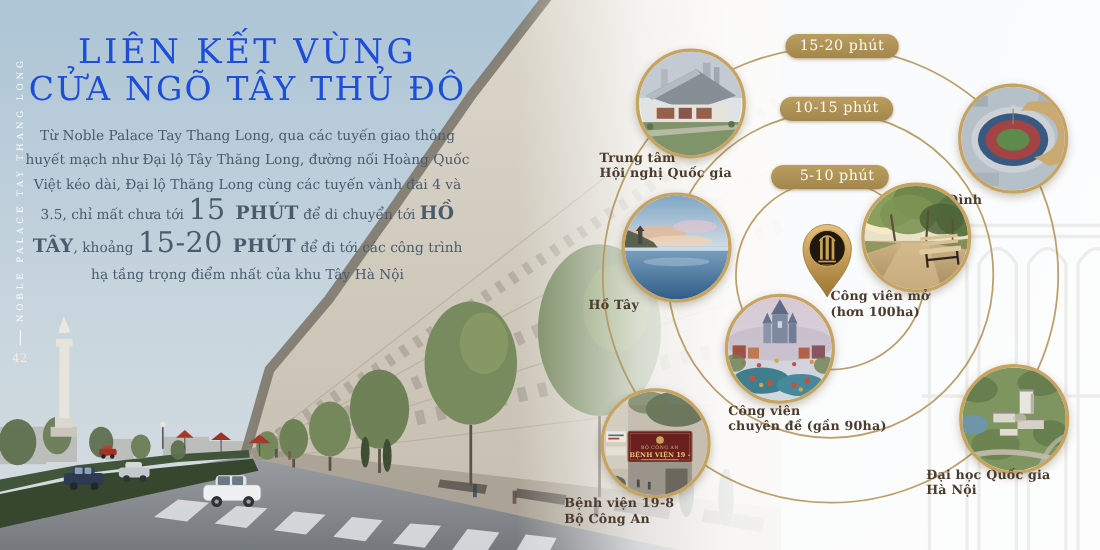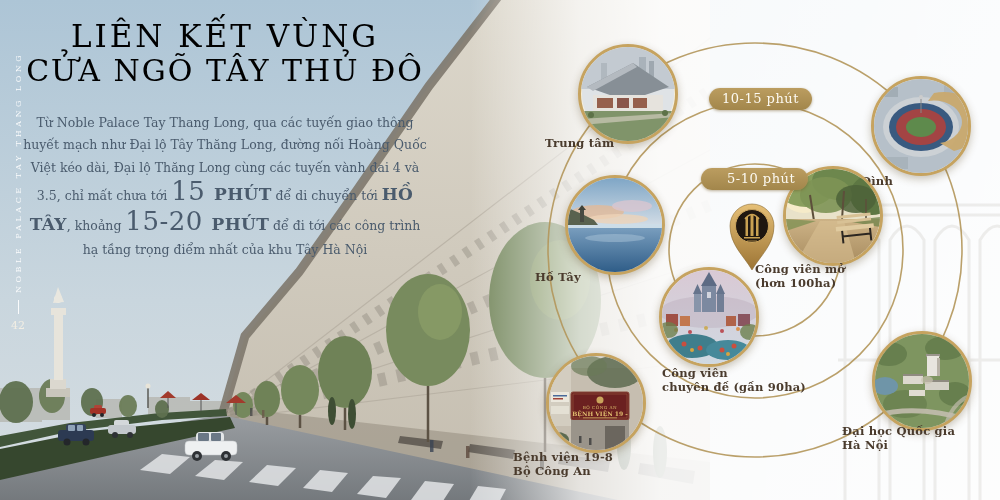--- a/index.html
+++ b/index.html
@@ -6,21 +6,21 @@
   .canvas{position:relative;width:1000px;height:500px;overflow:hidden;background:#fff;
           font-family:"DejaVu Serif",serif;}
 
   
   .side{position:absolute;left:8px;top:175px;width:20px;text-align:center;z-index:6;}
   .side-label{writing-mode:vertical-rl;transform:rotate(180deg);font-size:8px;letter-spacing:3.5px;
               color:rgba(255,255,255,.92);height:118px;margin:0 auto;white-space:nowrap;}
   .side-tick{width:1px;height:14px;background:rgba(255,255,255,.9);margin:7px auto 5px auto;}
   .side-page{font-size:11px;color:#f2eee4;}
 
-  .header{position:absolute;left:20px;top:20px;width:410px;text-align:center;z-index:6;color:#000000;}
+  .header{position:absolute;left:20px;top:31px;width:410px;text-align:center;z-index:6;color:#1d4ed8;}
   .t1{font-size:31px;letter-spacing:3px;line-height:1.05;}
   .t2{font-size:19px;letter-spacing:1.5px;line-height:1.25;margin-top:3px;}
   .t3{font-size:30px;letter-spacing:2px;line-height:1.15;margin-top:1px;}
 
   .intro{position:absolute;left:22px;top:112px;width:406px;z-index:6;text-align:center;
          font-size:12.5px;line-height:1.78;color:#4a5b6d;margin:0;}
   .seg-normal{}
   .seg-big{font-size:26px;line-height:0;letter-spacing:.5px;}
   .seg-caps{font-weight:bold;font-size:17px;letter-spacing:.3px;}
 
@@ -215,22 +215,23 @@
       <line x1="838" y1="360" x2="1000" y2="360"></line>
     </g>
   </svg>
 
   <svg class="rings" viewBox="0 0 1000 500">
     <circle cx="755" cy="250" r="207" fill="none" stroke="#b2965a" stroke-width="1.6" opacity=".9"></circle>
     <circle cx="755" cy="250" r="148" fill="none" stroke="#b2965a" stroke-width="1.6" opacity=".9"></circle>
     <circle cx="755" cy="250" r="86" fill="none" stroke="#b2965a" stroke-width="1.6" opacity=".9"></circle>
   </svg>
 
+  <div class="badge" style="left:714px;top:31px;">15-20 phút</div>
   <div class="badge" style="left:709px;top:88px;">10-15 phút</div>
-  <div class="badge" style="left:701px;top:168px;padding-left:26px;">5-10 phút</div>
+  <div class="badge" style="left:701px;top:150px;padding-left:26px;">5-10 phút</div>
 
   <svg class="pin" width="56" height="74" viewBox="0 0 56 74">
     <defs>
       <linearGradient id="pinG" x1="0" y1="0" x2="0" y2="1">
         <stop offset="0" stop-color="#e6c077"></stop>
           <stop offset="1" stop-color="#9c7434"></stop>
       </linearGradient>
     </defs>
     <path d="M 28,72 C 20,58 6,47 6,28 A 22,22 0 1 1 50,28 C 50,47 36,58 28,72 Z" fill="url(#pinG)" stroke="#8a6a30" stroke-width=".6"></path>
     <circle cx="28" cy="28" r="16.5" fill="#1f1710" stroke="#caa35c" stroke-width="1"></circle>
@@ -257,20 +258,21 @@
         <rect x="36" y="51" width="12" height="10" fill="#8a564a"></rect>
       <rect x="52" y="51" width="14" height="10" fill="#96604c"></rect>
       <rect x="0" y="64" width="94" height="30" fill="#80946a"></rect>
       <polygon points="0,72 94,66 94,70 0,78" fill="#cfcaba" opacity=".7"></polygon>
       <circle cx="10" cy="68" r="3" fill="#5d7248"></circle>
         <circle cx="84" cy="66" r="3" fill="#5d7248"></circle>
     </svg>
   </div>
   <div class="loc-label" style="left:625px;top:136px;">
     <div>Trung tâm</div>
+      <div>Hội nghị Quốc gia</div>
   </div>
 
   <div class="bubble" style="left:871px;top:76px;">
     <svg viewBox="0 0 94 94">
       <rect width="94" height="94" fill="#b6c0c9"></rect>
       <rect x="4" y="8" width="20" height="10" fill="#9aa5ad" opacity=".7"></rect>
         <rect x="70" y="6" width="18" height="12" fill="#a5afb7" opacity=".7"></rect>
       <rect x="10" y="78" width="24" height="12" fill="#9aa5ad" opacity=".5"></rect>
       <ellipse cx="47" cy="48" rx="38" ry="30" fill="#ccd1d5"></ellipse>
       <ellipse cx="47" cy="48" rx="32" ry="24" fill="#395a80"></ellipse>

